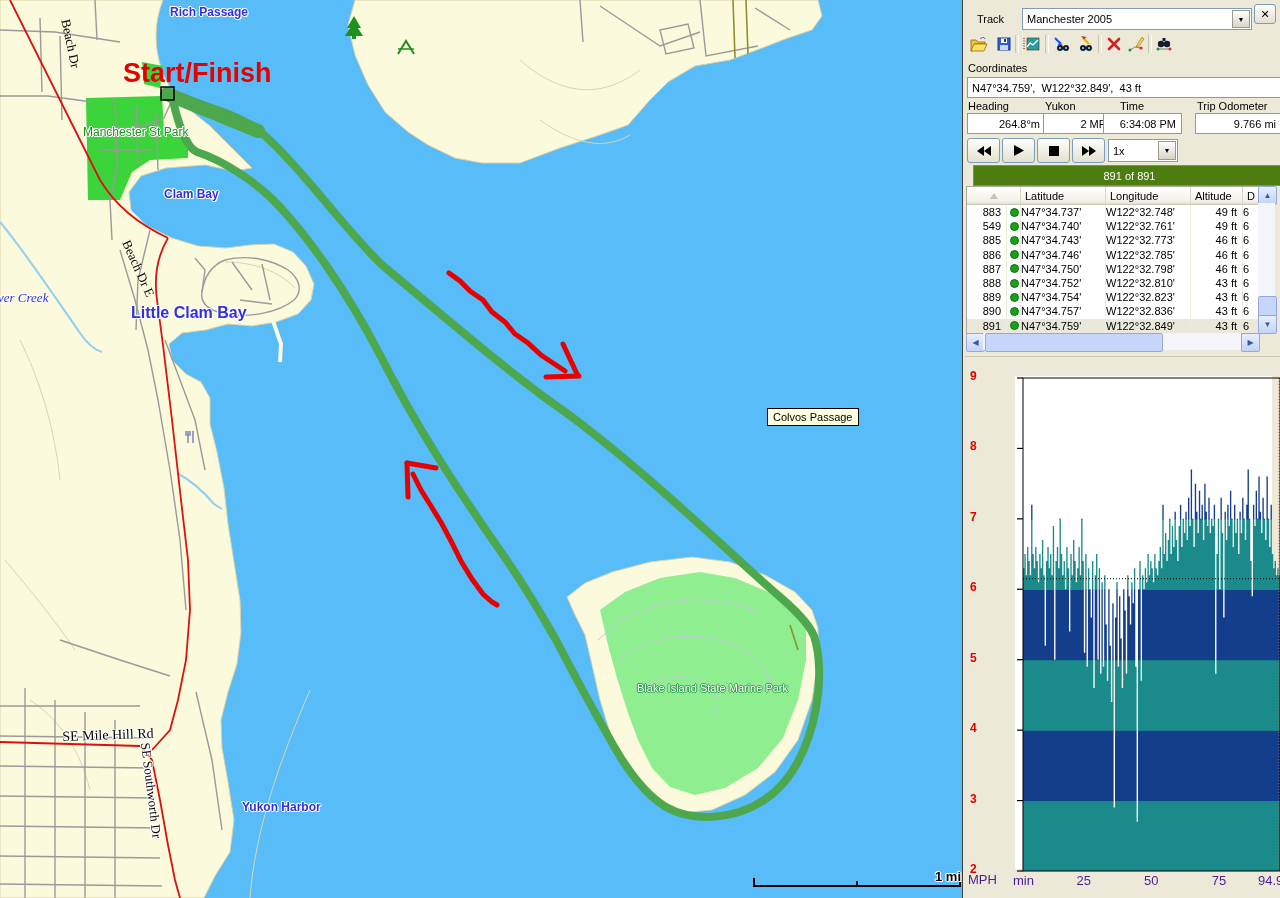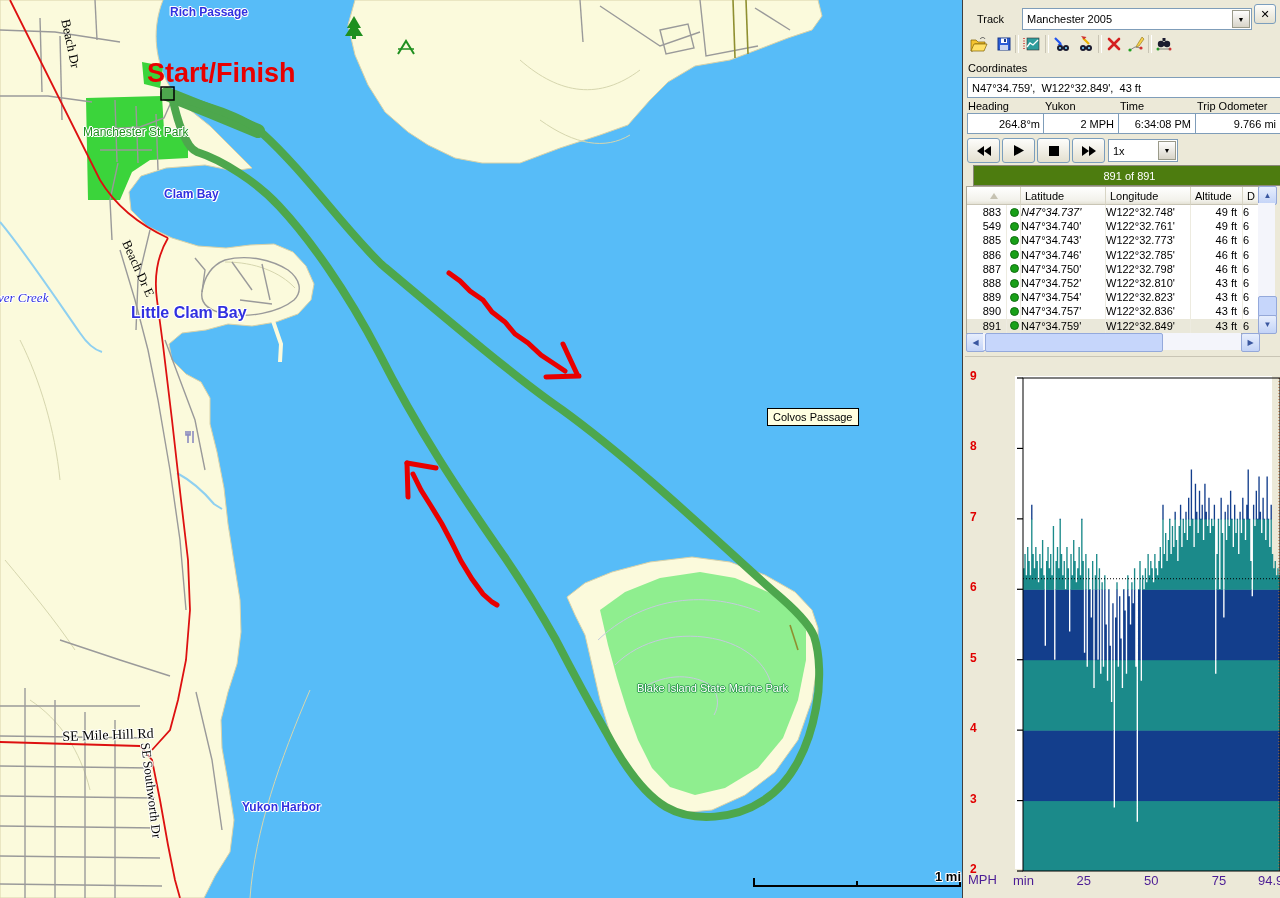--- a/index.html
+++ b/index.html
@@ -180,21 +180,21 @@
       </g>
       <g stroke="#8B8BC0" stroke-width="1.6">
         <path d="M188,431 L188,443"></path>
           <path d="M193,431 L193,443"></path>
           <path d="M186,431 L186,435 L190,435 L190,431" fill="none"></path>
       </g>
     </svg>
 
     <div id="map-labels">
         <span class="maplabel halo" style="left: 170px; top: 6px; color: rgb(48, 48, 224); font-size: 12px; font-weight: bold;">Rich Passage</span>
-        <span class="maplabel" style="left: 123px; top: 60px; color: rgb(232, 0, 0); font-size: 27px; font-weight: bold; margin-left: 24px;">Start/Finish</span>
+        <span class="maplabel" style="left: 123px; top: 60px; color: rgb(232, 0, 0); font-size: 27px; font-weight: bold;">Start/Finish</span>
         <span class="maplabel halo" style="left: 83px; top: 126px; color: rgb(31, 143, 31); font-size: 12px;">Manchester St Park</span>
         <span class="maplabel halo" style="left: 164px; top: 188px; color: rgb(48, 48, 224); font-size: 12px; font-weight: bold;">Clam Bay</span>
         <span class="maplabel halo" style="left: -2px; top: 291px; color: rgb(48, 48, 224); font-size: 13px; font-style: italic; font-family: &quot;Liberation Serif&quot;, &quot;DejaVu Serif&quot;, serif;">ver Creek</span>
         <span class="maplabel" style="left: 72px; top: 18px; color: rgb(0, 0, 0); font-size: 13px; font-family: &quot;Liberation Serif&quot;, &quot;DejaVu Serif&quot;, serif; transform: rotate(78deg);">Beach Dr</span>
         <span class="maplabel" style="left: 132px; top: 238px; color: rgb(0, 0, 0); font-size: 13px; font-family: &quot;Liberation Serif&quot;, &quot;DejaVu Serif&quot;, serif; transform: rotate(66deg);">Beach Dr E</span>
         <span class="maplabel halo" style="left: 131px; top: 305px; color: rgb(48, 48, 224); font-size: 16px; font-weight: bold; text-align: center;">Little Clam Bay</span>
         <span class="maplabel halo" style="left: 62px; top: 730px; color: rgb(0, 0, 0); font-size: 14px; font-family: &quot;Liberation Serif&quot;, &quot;DejaVu Serif&quot;, serif; transform: rotate(-2deg);">SE Mile Hill Rd</span>
         <span class="maplabel halo" style="left: 152px; top: 742px; color: rgb(0, 0, 0); font-size: 13px; font-family: &quot;Liberation Serif&quot;, &quot;DejaVu Serif&quot;, serif; transform: rotate(83deg);">SE Southworth Dr</span>
         <span class="maplabel halo" style="left: 242px; top: 801px; color: rgb(48, 48, 224); font-size: 12px; font-weight: bold;">Yukon Harbor</span>
         <span class="maplabel halo-green" style="left: 637px; top: 683px; color: rgb(255, 255, 255); font-size: 11px;">Blake Island State Marine Park</span>
@@ -300,21 +300,21 @@
     <div class="sunken" style="left:2px;top:77px;width:308px;height:19px;padding-left:4px;">
       <span>N47°34.759',  W122°32.849',  43 ft</span>
     </div>
 
     <div id="stats">
         <div class="lbl" style="left: 3px; top: 100px;">Heading</div>
         <div class="sunken" style="left: 2px; top: 113px; width: 72px; height: 19px; justify-content: flex-end; padding-right: 5px;">264.8°m</div>
         <div class="lbl" style="left: 80px; top: 100px;">Yukon</div>
         <div class="sunken" style="left: 78px; top: 113px; width: 70px; height: 19px; justify-content: flex-end; padding-right: 5px;">2 MPH</div>
         <div class="lbl" style="left: 155px; top: 100px;">Time</div>
-        <div class="sunken" style="left: 153px; top: 113px; width: 72px; height: 19px; justify-content: flex-end; padding-right: 5px; text-align: right;">6:34:08 PM</div>
+        <div class="sunken" style="left: 138px; top: 113px; width: 72px; height: 19px; justify-content: flex-end; padding-right: 5px; text-align: right;">6:34:08 PM</div>
         <div class="lbl" style="left: 232px; top: 100px;">Trip Odometer</div>
         <div class="sunken" style="left: 230px; top: 113px; width: 80px; height: 19px; justify-content: flex-end; padding-right: 5px;">9.766 mi</div>
       </div>
 
     <div class="xpbtn" style="left:2px;top:138px;width:31px;height:23px;">
       <svg width="14" height="10">
           <polygon points="7,0 7,10 0,5" fill="#000"></polygon>
           <polygon points="14,0 14,10 7,5" fill="#000"></polygon>
         </svg>
     </div>
@@ -352,21 +352,21 @@
           <div class="hcell" style="width: 85px;">Longitude</div>
           <div class="hcell" style="width: 52px;">Altitude</div>
           <div class="hcell" style="width: 16px;">D</div>
         </div>
       <div id="tbody">
           <div class="trow" style="top: 0px;">
             <div class="tc num" style="width: 40px;">883</div>
             <div class="tc" style="width: 14px;">
               <span class="dot"></span>
             </div>
-            <div class="tc" style="width: 85px; font-style: italic;">N47°34.737'</div>
+            <div class="tc" style="width: 85px;">N47°34.737'</div>
             <div class="tc" style="width: 85px;">W122°32.748'</div>
             <div class="tc num" style="width: 52px;">49 ft</div>
             <div class="tc" style="width: 16px;">6</div>
           </div>
           <div class="trow" style="top: 14.2px;">
             <div class="tc num" style="width: 40px;">549</div>
             <div class="tc" style="width: 14px;">
               <span class="dot"></span>
             </div>
             <div class="tc" style="width: 85px;">N47°34.740'</div>

